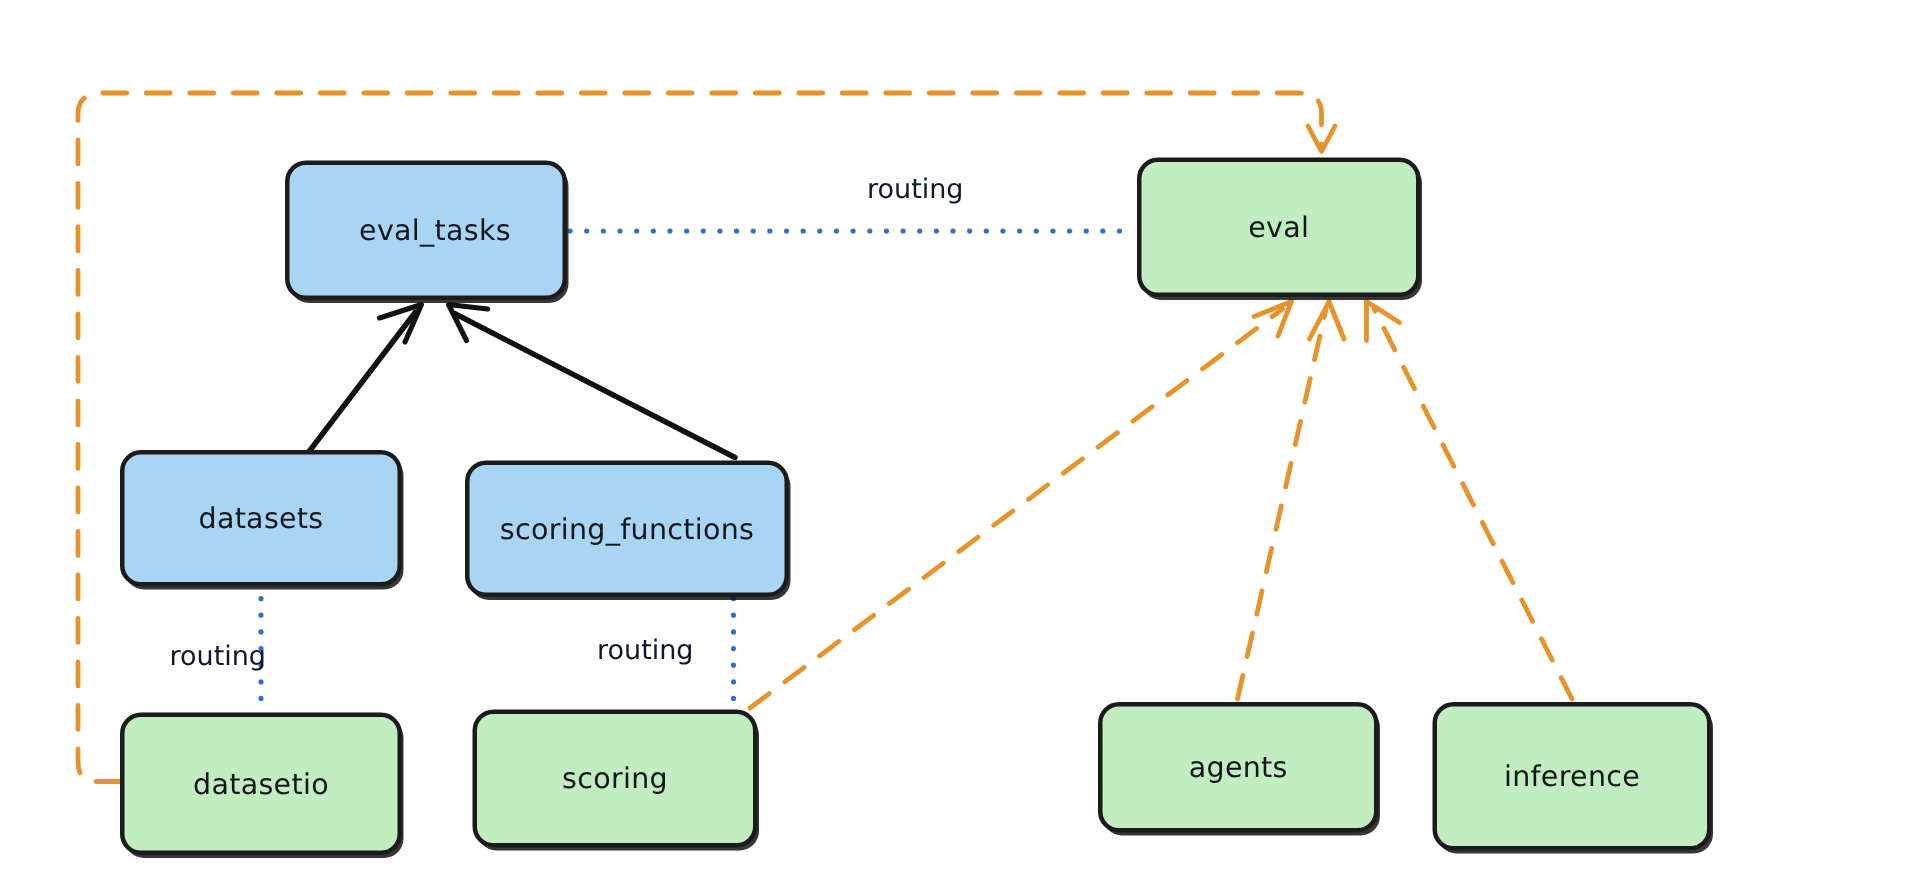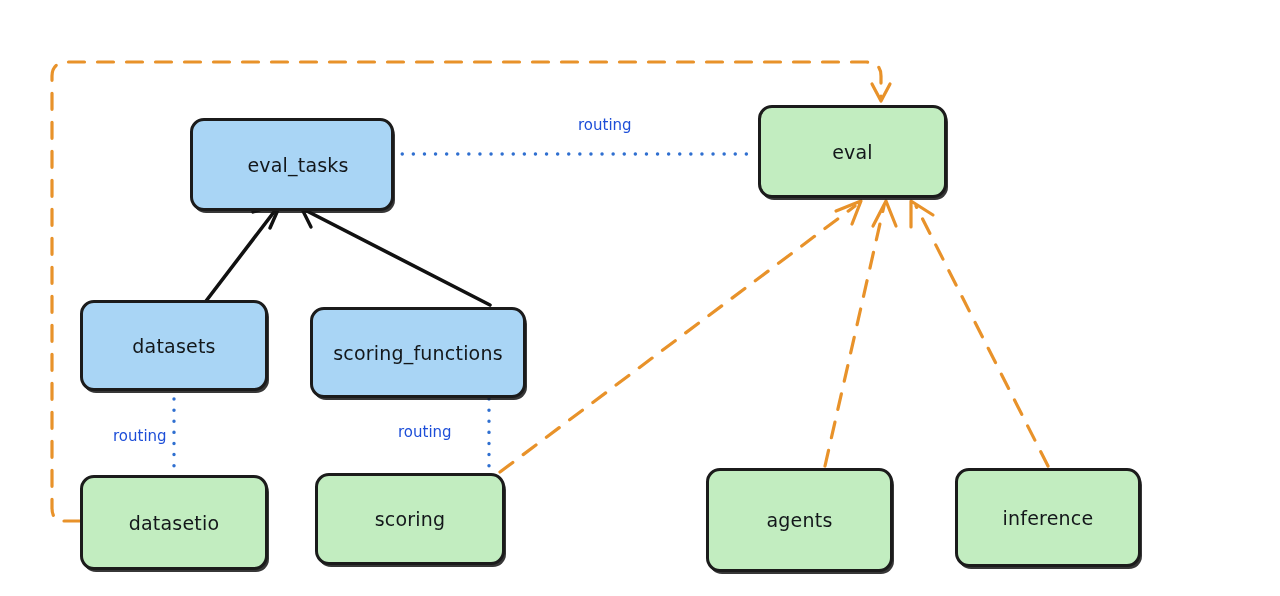--- a/index.html
+++ b/index.html
@@ -37,22 +37,22 @@
     color: #13171a;
     letter-spacing: 0.2px;
     box-shadow: 2px 3px 0 -1px rgba(20,20,20,0.85);
   }
   .node.blue  { background: #a9d5f5; }
   .node.green { background: #c2edc0; }
 
   .edge-label {
     position: absolute;
     font-family: "DejaVu Sans", sans-serif;
-    font-size: 15px;
-    color: #1d4ed8;
+    font-size: 18px;
+    color: #0f172a;
     white-space: nowrap;
   }
 </style>
 </head>
 <body>
 
 <div id="canvas">
 
   <svg id="edges" viewBox="0 0 1280 596" xmlns="http://www.w3.org/2000/svg">
 
@@ -92,21 +92,21 @@
 
     <g>
       <path d="M 174 399 L 174 474" fill="none" stroke="#2f6fd0" stroke-width="3.4" stroke-dasharray="0.1 11" stroke-linecap="round"></path>
     </g>
 
     <g>
       <path d="M 489 399 L 489 472" fill="none" stroke="#2f6fd0" stroke-width="3.4" stroke-dasharray="0.1 11" stroke-linecap="round"></path>
     </g>
   </svg>
 
-  <div class="node blue" style="left:190px; top:118px; width:204px; height:93px;padding-left:12px;">
+  <div class="node blue" style="left:190px; top:107px; width:188px; height:93px;padding-left:12px;">
     <span>eval_tasks</span>
   </div>
 
   <div class="node green" style="left:758px; top:105px; width:189px; height:93px;">
     <span>eval</span>
   </div>
 
   <div class="node blue" style="left:80px; top:300px; width:188px; height:91px;">
     <span>datasets</span>
   </div>
@@ -116,21 +116,21 @@
   </div>
 
   <div class="node green" style="left:80px; top:475px; width:188px; height:95px;justify-content:center;">
     <span>datasetio</span>
   </div>
 
   <div class="node green" style="left:315px; top:473px; width:190px; height:92px;justify-content:center;">
     <span>scoring</span>
   </div>
 
-  <div class="node green" style="left:706px; top:468px; width:187px; height:104px;text-align:right;">
+  <div class="node green" style="left:732px; top:468px; width:187px; height:87px;text-align:right;">
     <span>agents</span>
   </div>
 
   <div class="node green" style="left:955px; top:468px; width:186px; height:99px;">
     <span>inference</span>
   </div>
 
   <div class="edge-label" style="left:578px; top:116px;">routing</div>
 
   <div class="edge-label" style="left:113px; top:427px;">routing</div>

